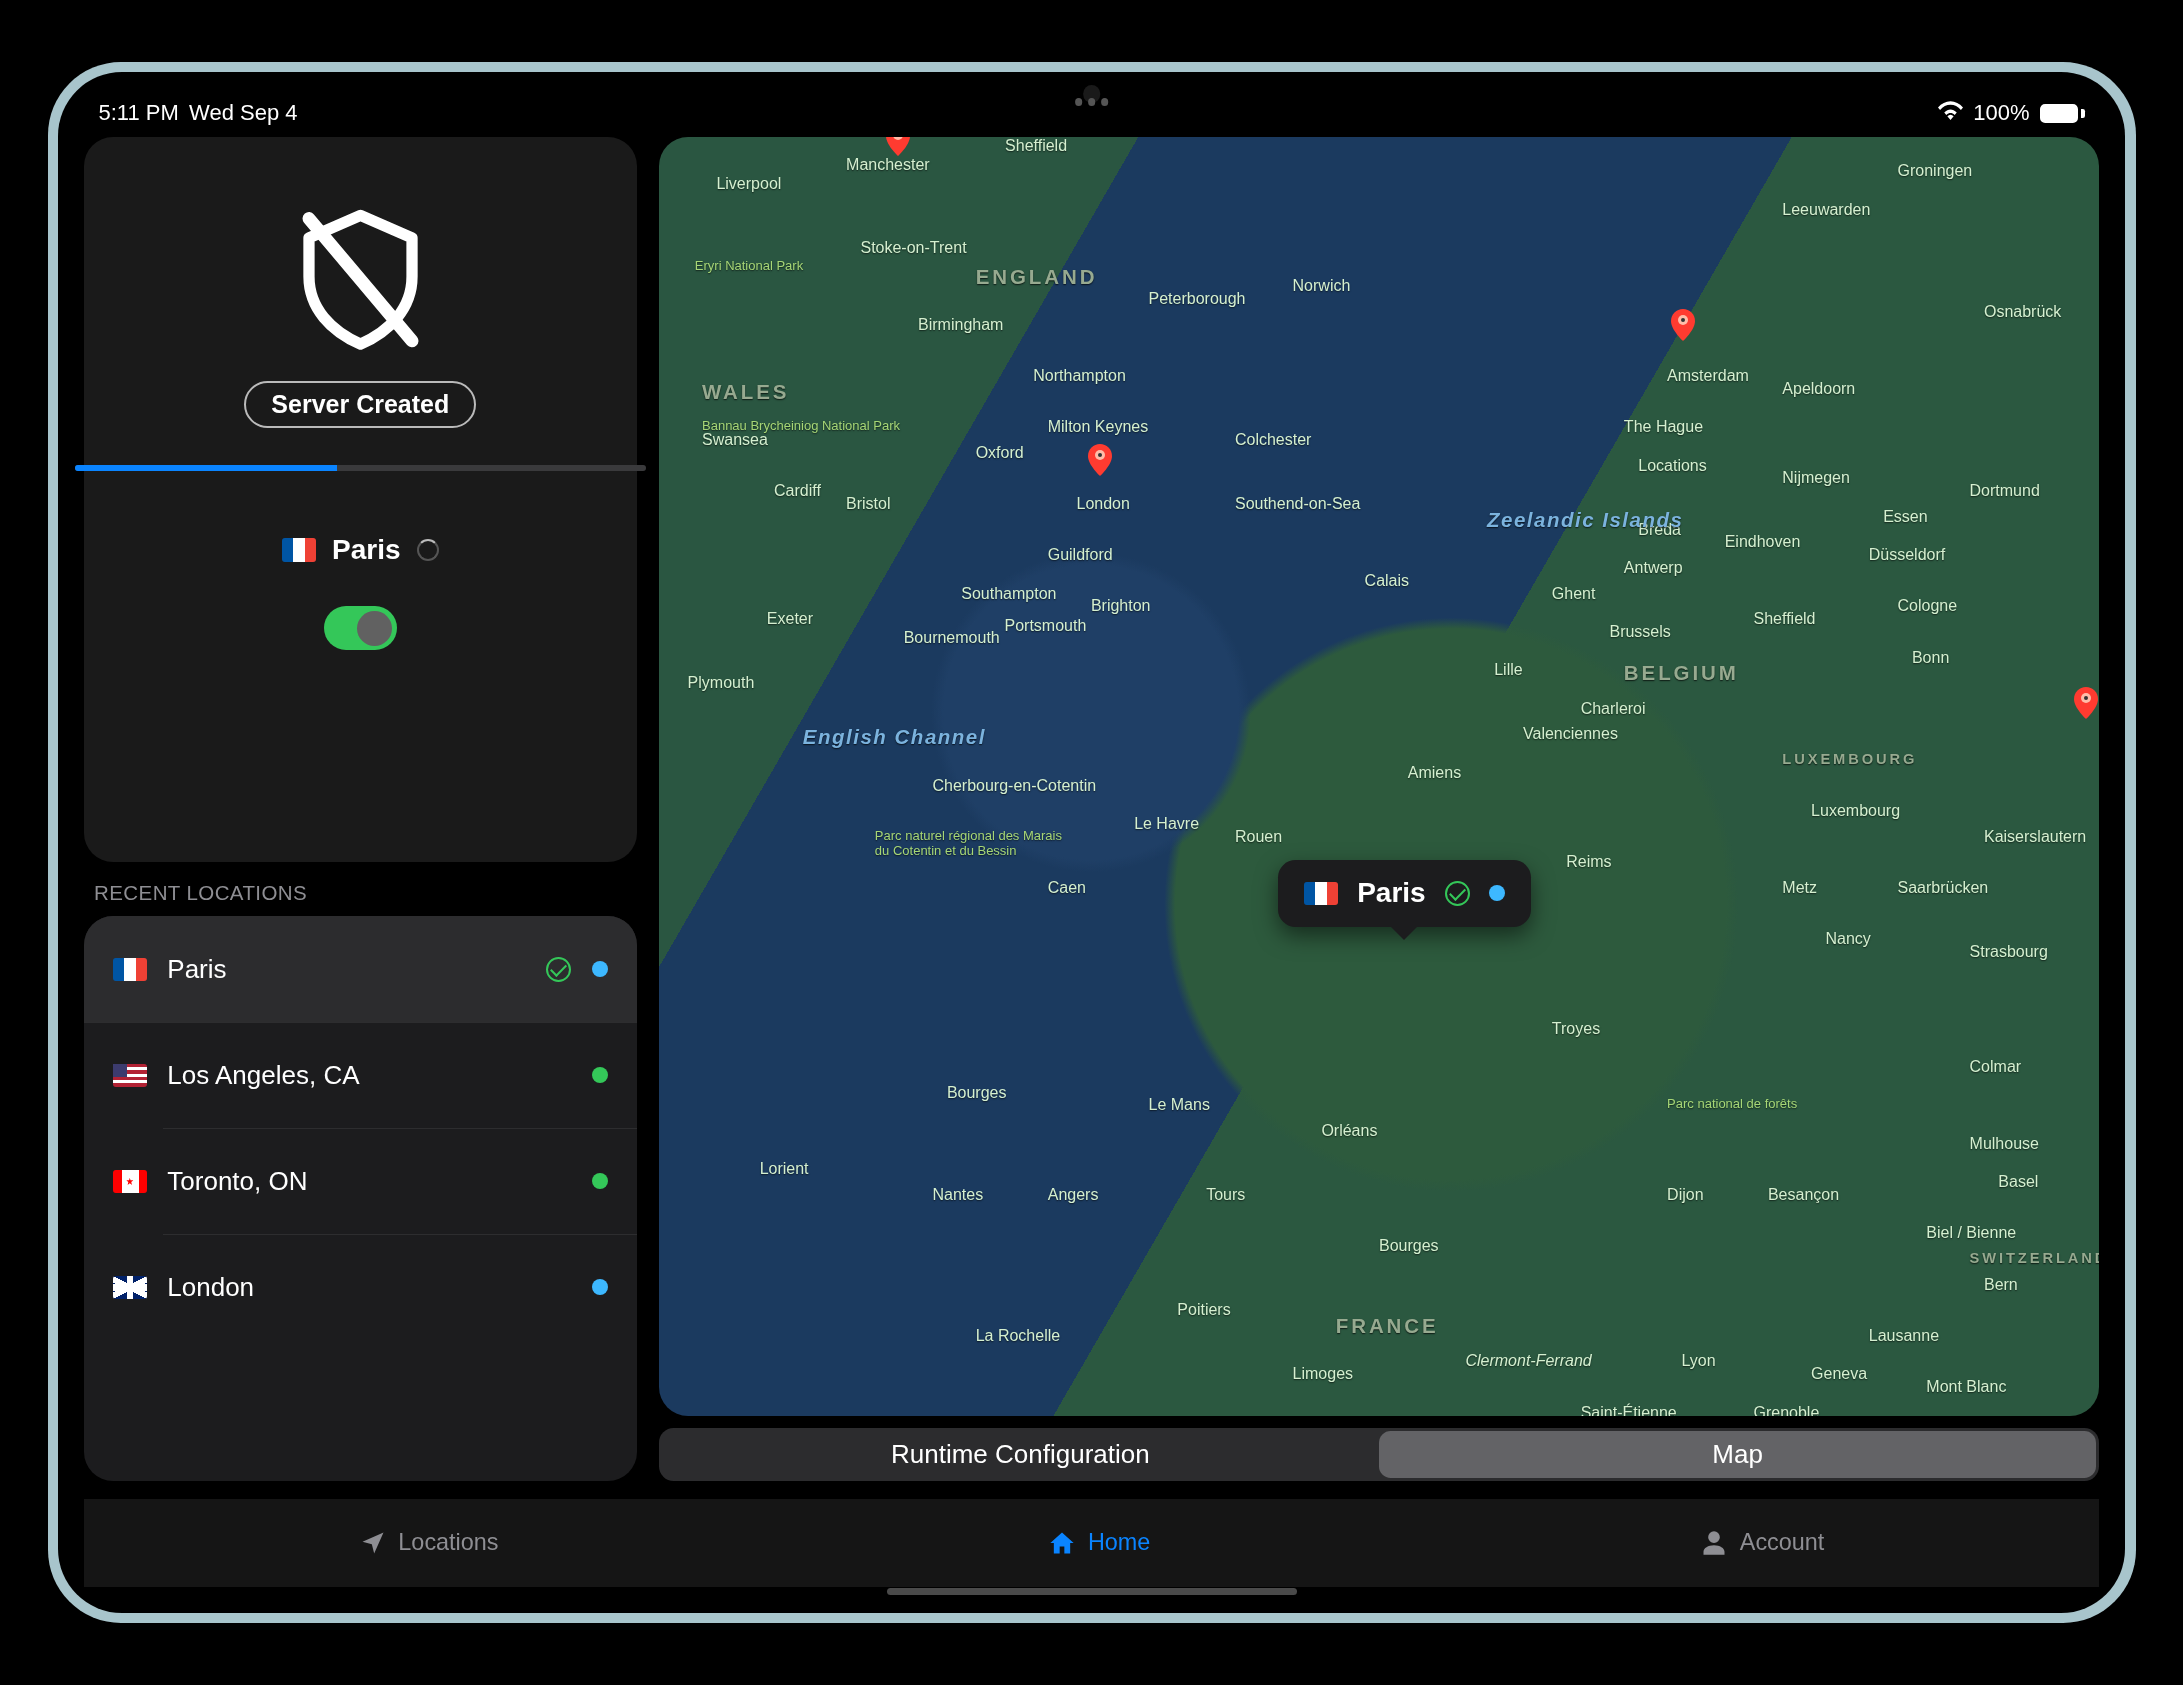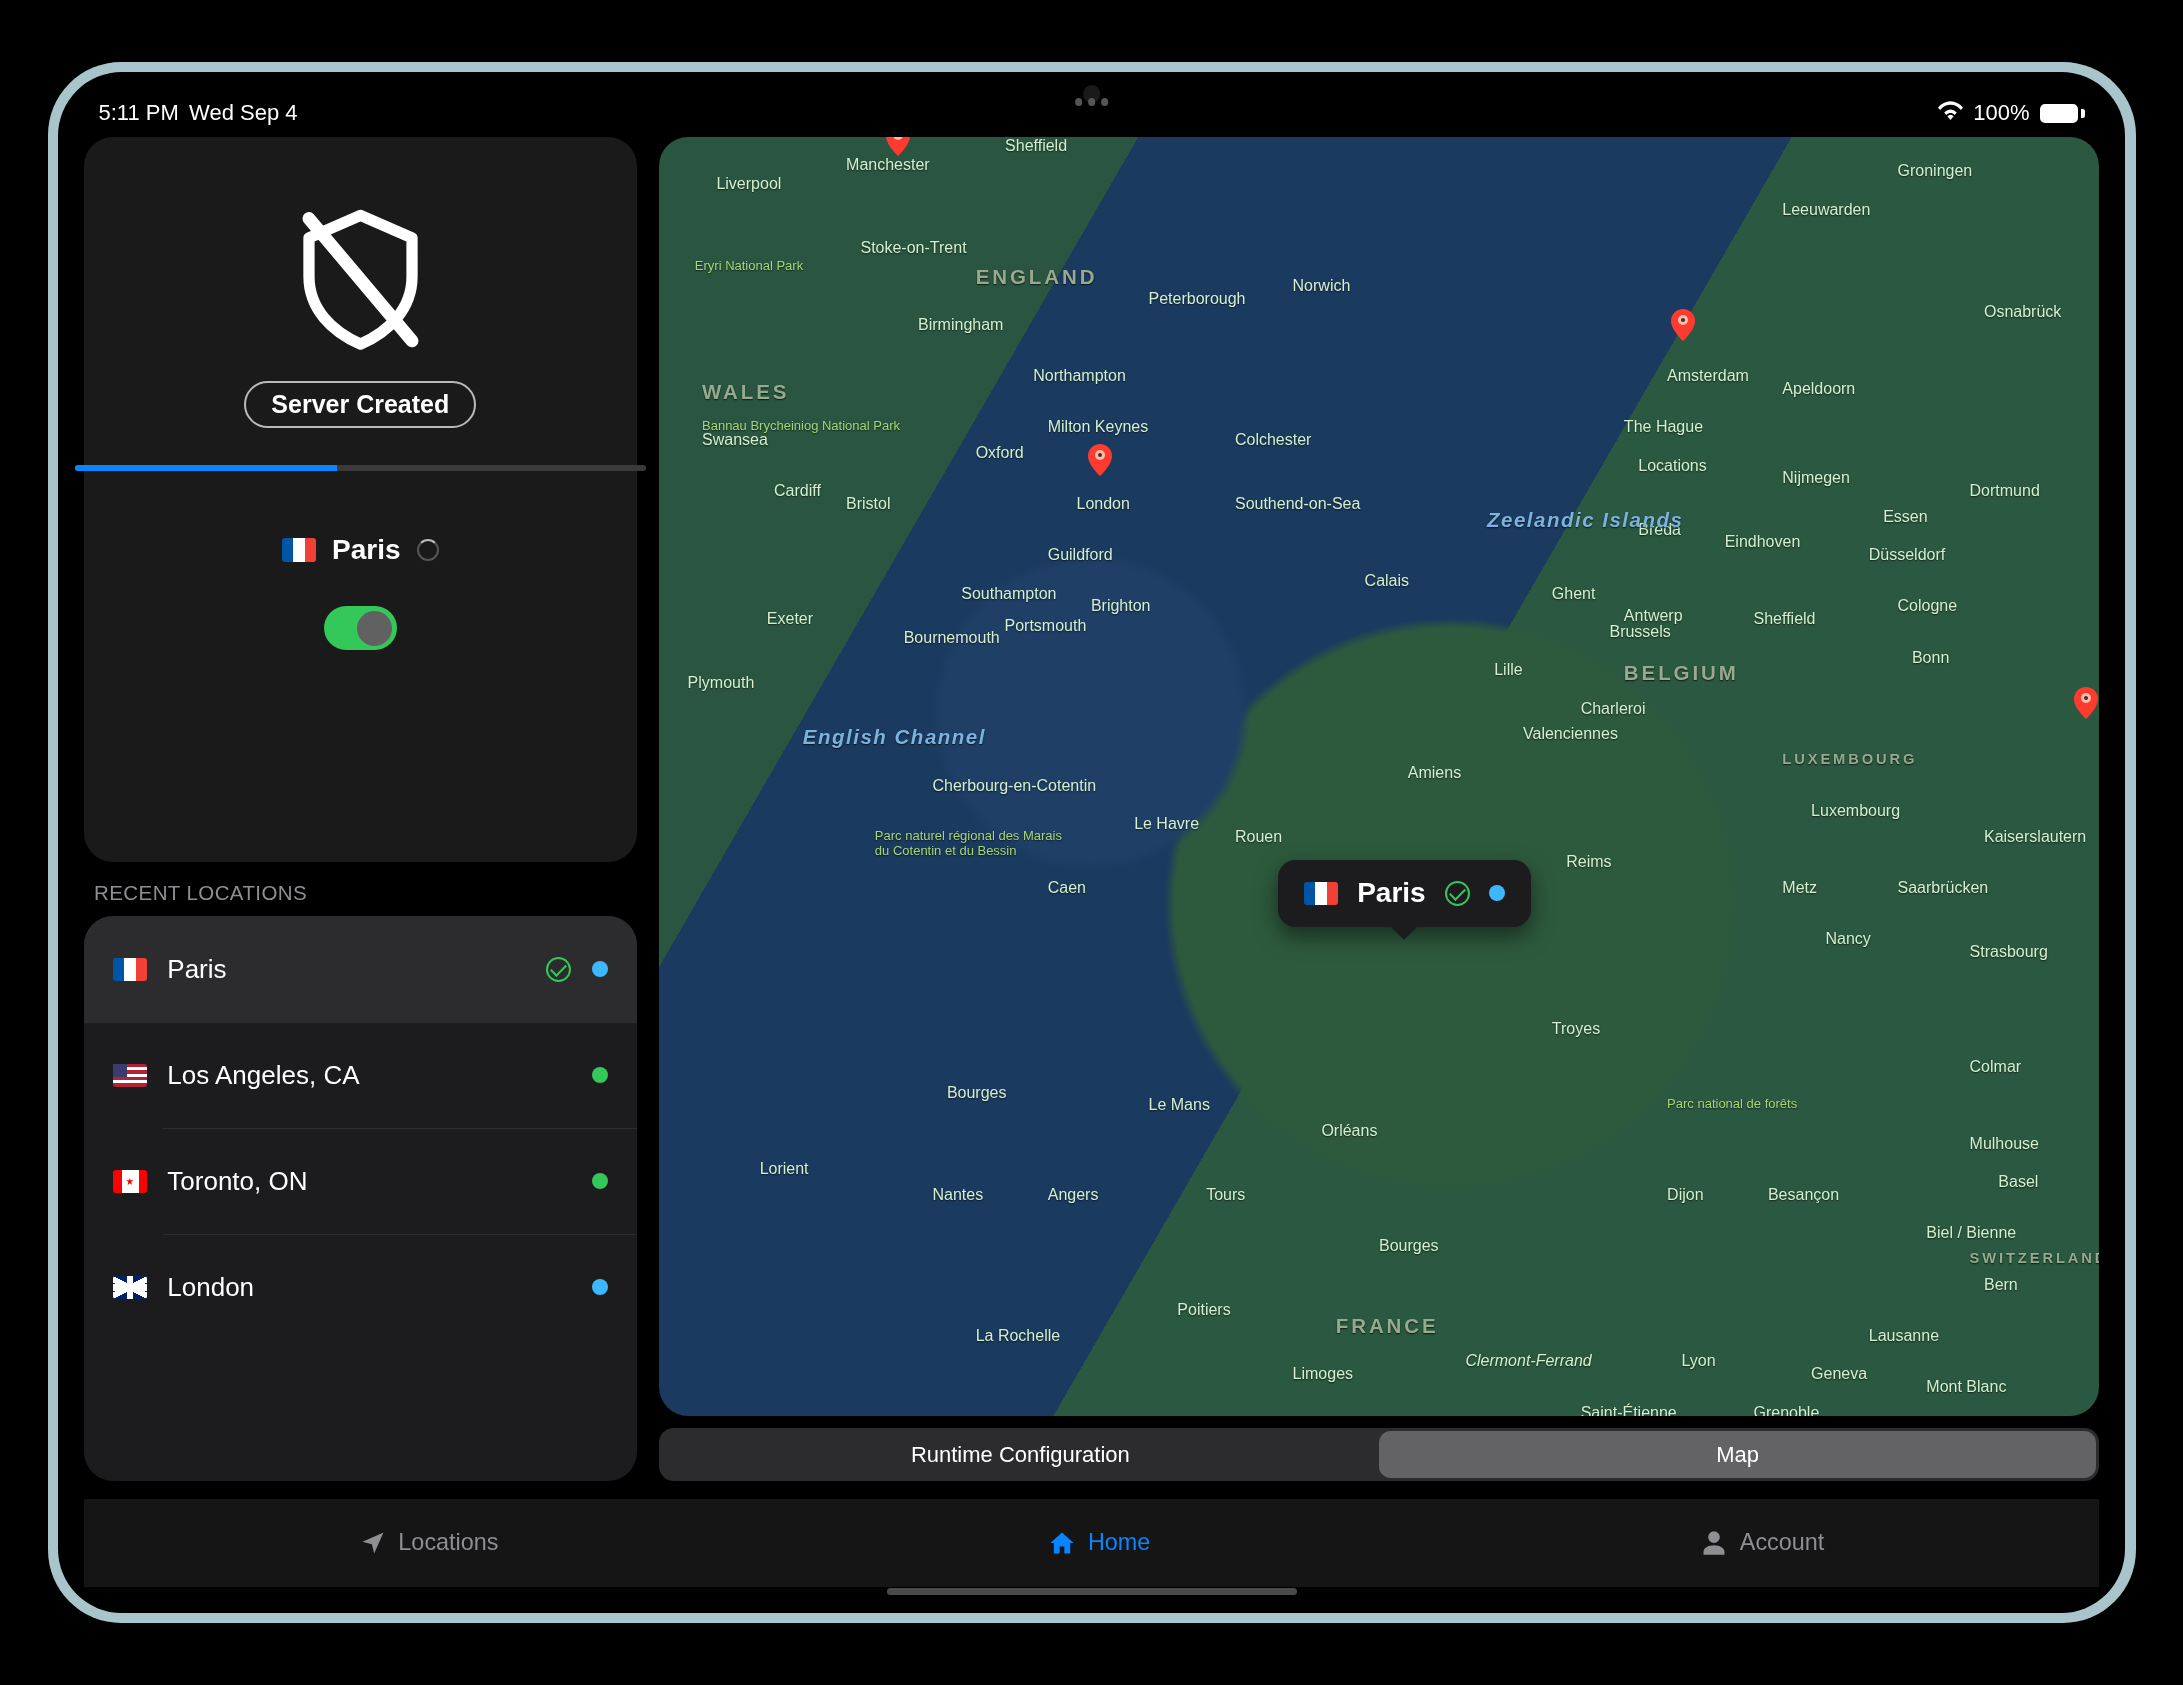--- a/index.html
+++ b/index.html
@@ -199,21 +199,21 @@
   }
   .paris-callout::after{
     content:"";position:absolute;left:50%;bottom:-13px;transform:translateX(-50%);
     border-left:16px solid transparent;border-right:16px solid transparent;border-top:16px solid #1c1c1e;
   }
   
   .segmented{
     height:53px;background:#2c2c2e;border-radius:14.7px;display:flex;padding:2.9px;
   }
   .segment{
-    flex:1;display:flex;align-items:center;justify-content:center;color:#fff;font-size:22px;font-weight:500;border-radius:11.7px;
+    flex:1;display:flex;align-items:center;justify-content:center;color:#fff;font-size:26px;font-weight:500;border-radius:11.7px;
   }
   .segment.active{background:#636366;}
   
   .tab-bar{
     height:88px;background:#151515;border-radius:0;
     display:flex;align-items:center;justify-content:space-around;
     margin-top:17.6px;
   }
   .tab{
     display:flex;align-items:center;gap:11.7px;color:var(--text-secondary);font-size:23.4px;font-weight:500;
@@ -387,21 +387,21 @@
             <span class="map-label" style="left: 78%; top: 5%;">Leeuwarden</span>
             <span class="map-label" style="left: 86%; top: 2%;">Groningen</span>
             <span class="map-label" style="left: 70%; top: 18%;">Amsterdam</span>
             <span class="map-label" style="left: 67%; top: 22%;">The Hague</span>
             <span class="map-label" style="left: 68%; top: 25%;">Locations</span>
             <span class="map-label" style="left: 78%; top: 19%;">Apeldoorn</span>
             <span class="map-label" style="left: 78%; top: 26%;">Nijmegen</span>
             <span class="map-label" style="left: 68%; top: 30%;">Breda</span>
             <span class="map-label" style="left: 74%; top: 31%;">Eindhoven</span>
             <span class="map-label" style="left: 62%; top: 35%;">Ghent</span>
-            <span class="map-label" style="left: 67%; top: 33%; margin-top: 48px;">Antwerp</span>
+            <span class="map-label" style="left: 67%; top: 33%;">Antwerp</span>
             <span class="map-label" style="left: 66%; top: 38%;">Brussels</span>
             <span class="map-label" style="left: 64%; top: 44%;">Charleroi</span>
             <span class="map-label" style="left: 60%; top: 46%;">Valenciennes</span>
             <span class="map-label" style="left: 76%; top: 37%;">Sheffield</span>
             <span class="map-label" style="left: 80%; top: 52%;">Luxembourg</span>
             <span class="map-label" style="left: 78%; top: 58%;">Metz</span>
             <span class="map-label" style="left: 81%; top: 62%;">Nancy</span>
             <span class="map-label" style="left: 91%; top: 63%;">Strasbourg</span>
             <span class="map-label" style="left: 91%; top: 72%;">Colmar</span>
             <span class="map-label" style="left: 91%; top: 78%;">Mulhouse</span>

